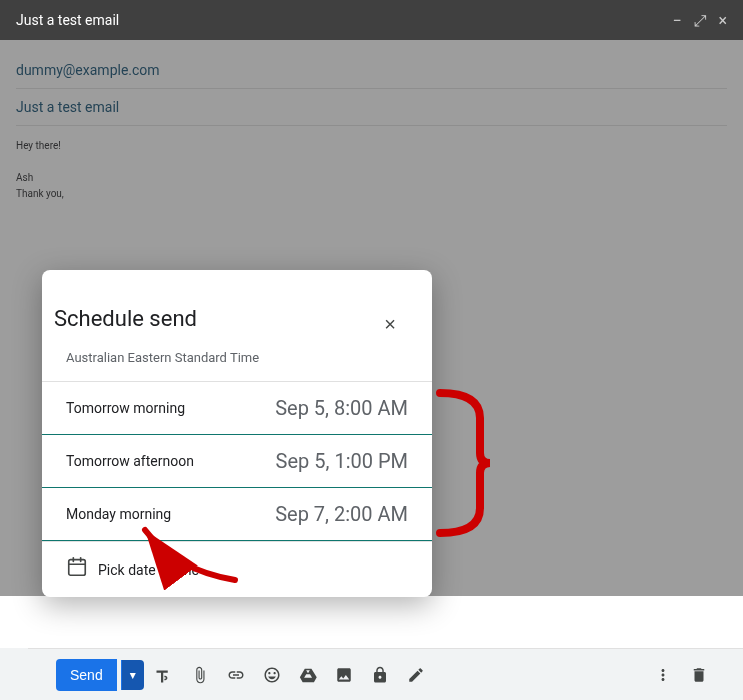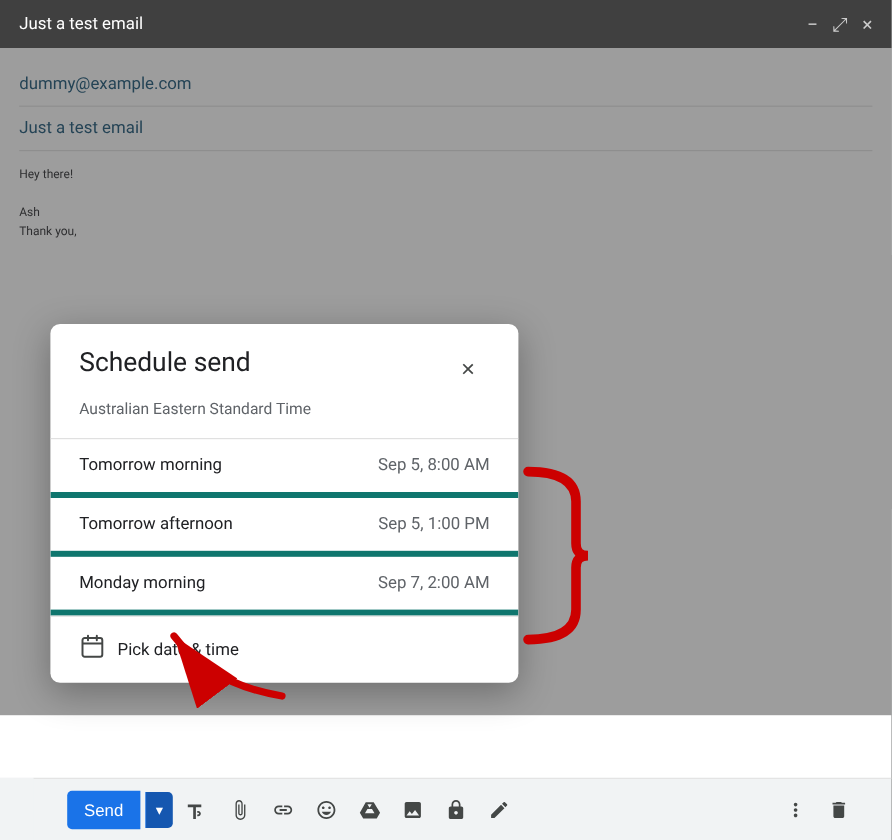--- a/index.html
+++ b/index.html
@@ -131,24 +131,25 @@
       width: 390px;
       background: #fff;
       border-radius: 8px;
       box-shadow: 0 8px 30px rgba(0,0,0,0.3);
       z-index: 20;
       padding: 0;
       overflow: hidden;
     }
 
     .modal-header {
-      padding: 20px 24px 8px 24px;
+      padding: 20px 24px 8px 12px;
       display: flex;
       align-items: flex-start;
       justify-content: space-between;
+      margin-top: 16px;
     }
 
     .modal-title {
       font-size: 22px;
       font-weight: 400;
       color: #202124;
     }
 
     .modal-close {
       width: 36px;
@@ -175,31 +176,31 @@
       background: #e0e0e0;
       margin: 0;
     }
 
     .schedule-option {
       display: flex;
       align-items: center;
       justify-content: space-between;
       padding: 14px 24px;
       cursor: pointer;
-      border-bottom: 5px solid #0f766e;
+      border-bottom: 1px solid #0f766e;
     }
 
     .schedule-option-label {
       font-size: 14px;
       color: #202124;
       font-weight: 400;
     }
 
     .schedule-option-time {
-      font-size: 14px;
+      font-size: 20px;
       color: #5f6368;
     }
 
     .pick-datetime {
       display: flex;
       align-items: center;
       padding: 14px 24px;
       cursor: pointer;
       gap: 10px;
     }

